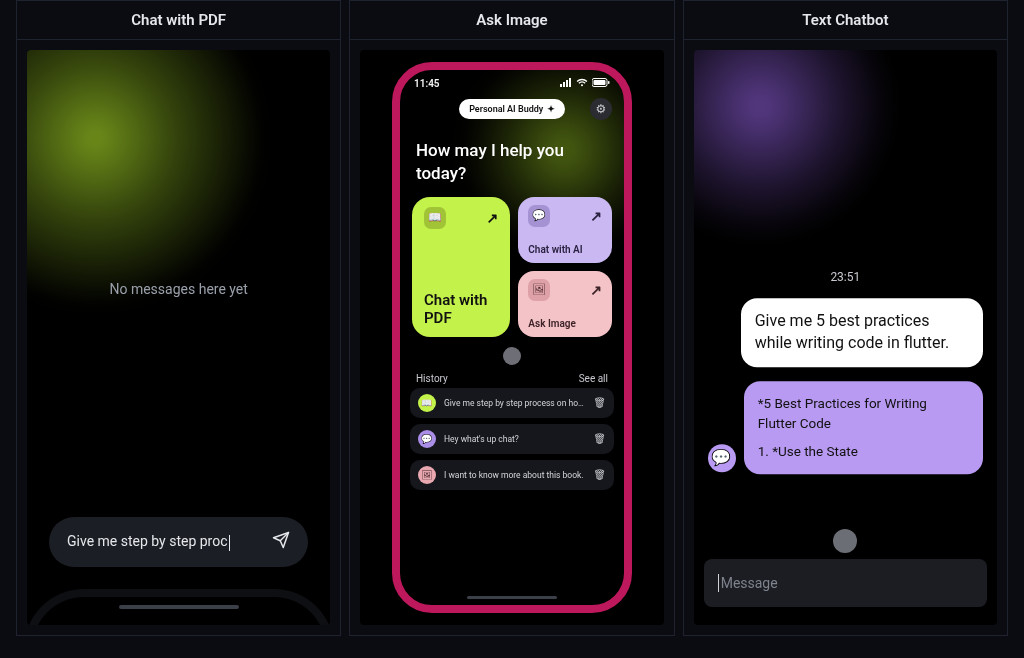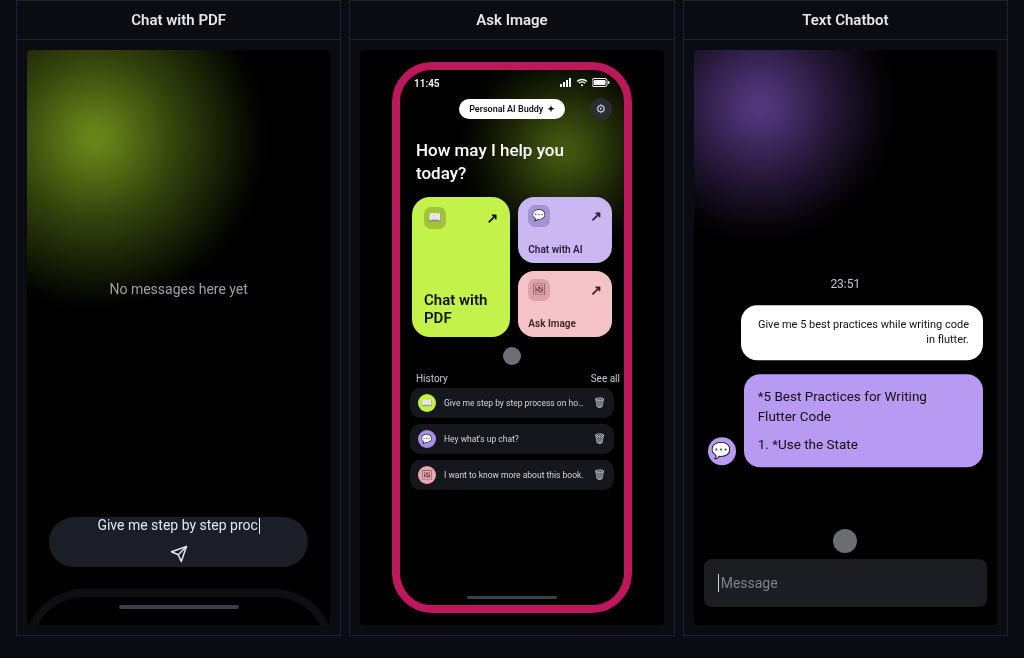--- a/index.html
+++ b/index.html
@@ -61,21 +61,20 @@
   .pdf-input-bar {
     position: absolute;
     left: 22px; right: 22px; bottom: 58px;
     background: #1b1e24;
     border-radius: 28px;
     height: 50px;
     display: flex;
     align-items: center;
     padding: 0 18px;
     gap: 10px;
-    flex-direction: column;
   }
   .pdf-input-text {
     flex: 1;
     font-size: 14px;
     color: #e5e7eb;
   }
   .caret { display:inline-block; width:1px; height:16px; background:#e5e7eb; vertical-align:middle; margin-left:1px; animation: blink 1s steps(1) infinite; }
   @keyframes blink { 50% { opacity:0; } }
   .send-icon svg { width:18px; height:18px; }
   .device-homebar {
@@ -159,21 +158,21 @@
     border-radius: 16px; padding: 8px 10px;
     height: 66px;
     display:flex; flex-direction:column; justify-content:space-between;
   }
   .tile-purple { background:#c9b8f2; color:#2a2140; }
   .tile-pink   { background:#f4c3c8; color:#3d2327; }
   .tile-purple .tile-iconbox { background: rgba(80,60,140,0.3); color:#2a2140; }
   .tile-pink   .tile-iconbox { background: rgba(160,60,70,0.25); color:#3d2327; }
   .tile-small-label { font-size:10px; font-weight:600; }
   .drag-dot { width:18px; height:18px; border-radius:50%; background:#6e6f76; margin: 10px auto 2px auto; }
-  .hist-row { display:flex; justify-content:space-between; align-items:center; padding: 6px 4px 4px 16px; font-size:10px; color:#c7c9cf; }
+  .hist-row { display:flex; justify-content:space-between; align-items:center; padding: 6px 16px 4px 16px; font-size:10px; color:#c7c9cf; }
   .hist-list { padding: 0 10px; display:flex; flex-direction:column; gap:6px; }
   .hist-item {
     background:#15171c; border-radius:10px;
     display:flex; align-items:center; gap:8px;
     padding: 6px 8px;
     font-size:8.5px; color:#d3d5db;
   }
   .hist-badge { width:18px; height:18px; border-radius:50%; display:flex; align-items:center; justify-content:center; font-size:9px; flex-shrink:0; }
   .badge-green { background:#c3f24a; color:#222; }
   .badge-purple { background:#ab8ee8; color:#2a2140; }
@@ -185,23 +184,22 @@
   
   .tc-glow { position:absolute; top:-40px; left:-30px; width:240px; height:240px; background: radial-gradient(circle at 40% 40%, rgba(150,100,230,0.6) 0%, rgba(150,100,230,0.2) 40%, rgba(0,0,0,0) 65%); filter: blur(10px); }
   .tc-thread { position:absolute; top:56%; left:0; right:0; transform: translateY(-50%); padding: 0 14px; }
   .tc-time { text-align:center; color:#c7c9cf; font-size:12px; margin-bottom: 14px; }
   .bubble-user {
     margin-left:auto;
     max-width: 88%;
     background:#fff; color:#111;
     border-radius: 16px;
     padding: 12px 14px;
-    font-size:11px; line-height:1.4;
+    font-size:16px; line-height:1.4;
     margin-bottom: 14px;
-    text-align: right;
   }
   .bot-row { display:flex; align-items:flex-end; gap:8px; }
   .avatar { width:28px; height:28px; border-radius:50%; background:#b89af2; display:flex; align-items:center; justify-content:center; color:#3a2766; flex-shrink:0; margin-bottom:2px; }
   .bubble-bot {
     background:#b89af2; color:#111;
     border-radius: 16px;
     padding: 12px 14px;
     font-size:13.5px; line-height:1.5;
     max-width: 88%;
   }

